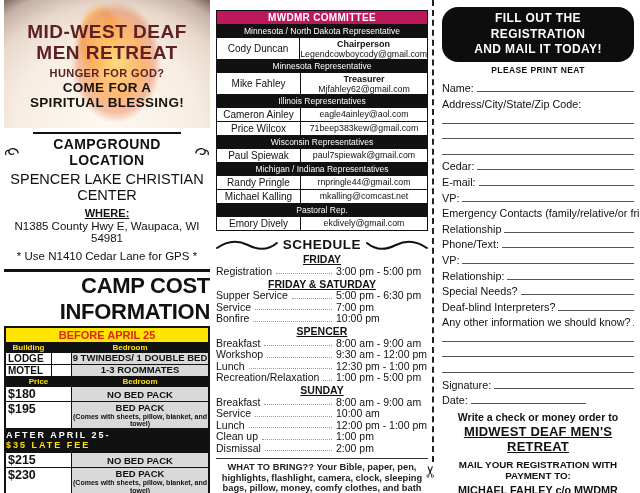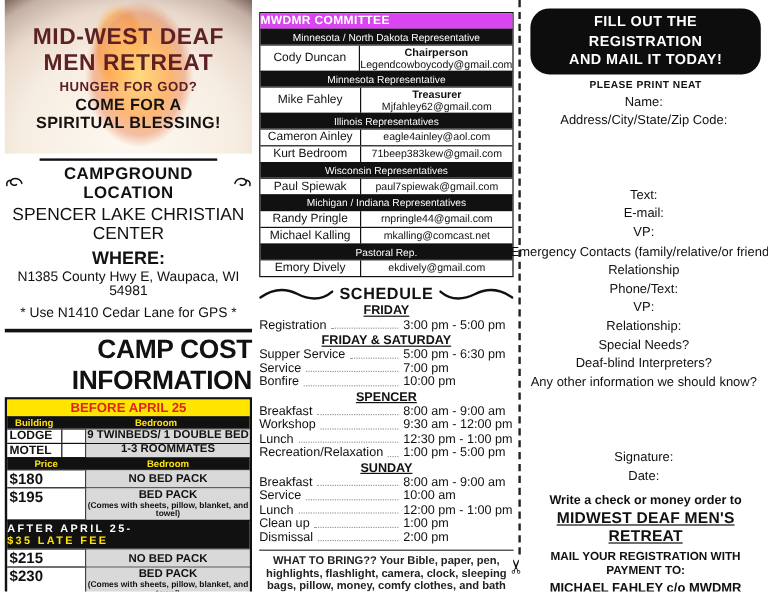--- a/index.html
+++ b/index.html
@@ -17,21 +17,21 @@
   }
   .hero-text { position:absolute; left:0; top:22px; width:100%; text-align:center; }
   .hero-title { font-size:19px; font-weight:bold; letter-spacing:.5px; color:#5d2125; line-height:1.08; }
   .hero-sub { margin-top:4px; font-size:11px; font-weight:bold; color:#5d2125; letter-spacing:.4px; }
   .hero-tag { margin-top:2px; font-size:13.5px; font-weight:bold; color:#161210; line-height:1.1; letter-spacing:.3px; }
 
   .camp-loc { text-align:center; margin-top:4px; }
   .loc-rule { width:148px; height:2px; background:#111; margin:0 auto 2px auto; }
   .loc-head { display:flex; align-items:center; justify-content:center; gap:4px; font-weight:bold; font-size:14px; letter-spacing:.4px; }
   .loc-name { font-size:14.5px; margin-top:3px; letter-spacing:0; }
-  .loc-where { font-size:15px; font-weight:bold; margin-top:4px; }
+  .loc-where { font-size:11px; font-weight:bold; margin-top:4px;text-decoration:underline; }
   .loc-addr { font-size:11.5px; margin-top:1px; }
   .loc-gps { font-size:11.5px; margin-top:6px; }
 
   .thick-rule { height:3px; background:#111; margin-top:7px; }
   .cost-head { text-align:right; font-size:22px; font-weight:bold; letter-spacing:-.3px; margin-top:1px; }
 
   .cost-table { border:2px solid #111; margin-top:1px; font-weight:bold; }
   .ct-row { display:flex; border-top:1px solid #111; }
   .ct-row:first-child { border-top:none; }
   .ct-banner { background:#ffe500; color:#e02518; text-align:center; font-size:11px; padding:1px 0; display:block; }
@@ -49,21 +49,21 @@
   .bp-note { font-size:7px; font-weight:bold; line-height:1.05; }
   .ct-black { background:#111; color:#fff; text-align:left; font-size:9px; letter-spacing:2px; line-height:1.2; padding:1px 0; display:block; }
   .ct-black .late { color:#ffe10a; }
   .ct-room { background:#111; color:#fff; text-align:center; font-size:9.5px; letter-spacing:1.5px; line-height:1.25; padding:1px 0; display:block; }
 
   
   .col-mid { position:absolute; left:216px; top:0; width:212px; }
   .committee { border:1.5px solid #111; margin-top:10px; }
   .c-row { border-top:1px solid #111; display:flex; }
   .c-row:first-child { border-top:none; }
-  .c-title { background:#d946ef; color:#fff; font-weight:bold; text-align:left; font-size:10px; display:block; padding:1px 0; letter-spacing:.3px; }
+  .c-title { background:#be185d; color:#fff; font-weight:bold; text-align:center; font-size:10px; display:block; padding:1px 0; letter-spacing:.3px; }
   .c-header { background:#111; color:#fff; text-align:center; font-size:8.5px; display:block; padding:1px 0; }
   .c-name { width:40%; border-right:1px solid #111; text-align:center; font-size:10px; display:flex; align-items:center; justify-content:center; padding:1px 0; }
   .c-info { flex:1; text-align:center; font-size:9px; padding:0.5px 0; }
   .c-role { font-weight:bold; font-size:9px; }
   .c-email { font-size:8.8px; }
 
   .s-title-row { display:flex; align-items:center; justify-content:center; gap:5px; margin-top:6px; font-weight:bold; font-size:13.5px; letter-spacing:.5px; }
   .s-day { text-align:center; font-size:10.5px; font-weight:bold; margin-top:1px; }
   .s-day span { text-decoration:underline; }
   .s-row { display:flex; align-items:flex-end; font-size:10.5px; height:11.5px; }
@@ -76,21 +76,21 @@
 
   
   .cutline { position:absolute; left:432px; top:0; height:462px; border-left:2px dashed #222; }
   .scissors { position:absolute; left:424px; top:462px; font-size:16px; transform:rotate(-90deg); color:#111; }
 
   
   .col-right { position:absolute; left:442px; top:0; width:192px; }
   .banner { background:#0d0d0d; color:#fff; border-radius:16px; text-align:center; font-weight:bold; font-size:12px; letter-spacing:.4px; line-height:1.3; padding:4px 6px; margin-top:7px; }
   .print-note { text-align:center; font-size:8.5px; font-weight:bold; letter-spacing:.4px; margin-top:3px; }
   .fcol { margin-top:4px; }
-  .frow { display:flex; align-items:center; height:15.6px; font-size:10.8px;flex-direction:column; }
+  .frow { display:flex; align-items:flex-end; height:15.6px; font-size:10.8px; }
   .fl { white-space:nowrap; margin-right:3px; }
   .ln { flex:1; border-bottom:1px solid #555; margin-bottom:2px; }
   .ln.short { flex:0 0 115px; }
   .mailing { text-align:center; margin-top:5px; }
   .check-line { font-size:10.5px; font-weight:bold; }
   .payee { font-size:13px; font-weight:bold; text-decoration:underline; margin-top:1px; letter-spacing:.2px; }
   .mail-to { font-size:9.8px; font-weight:bold; margin-top:5px; }
   .mail-addr { font-size:10.8px; font-weight:bold; line-height:1.22; margin-top:3px; }
 </style>
 </head>
@@ -207,21 +207,21 @@
         </div>
       </div>
       <div class="c-row c-header">Illinois Representatives</div>
       <div class="c-row">
         <div class="c-name">Cameron Ainley</div>
         <div class="c-info">
             <div class="c-email">eagle4ainley@aol.com</div>
           </div>
       </div>
       <div class="c-row">
-        <div class="c-name">Kurt Bedroom</div>
+        <div class="c-name">Price Wilcox</div>
         <div class="c-info">
             <div class="c-email">71beep383kew@gmail.com</div>
           </div>
       </div>
       <div class="c-row c-header">Wisconsin Representatives</div>
       <div class="c-row">
         <div class="c-name">Paul Spiewak</div>
         <div class="c-info">
             <div class="c-email">paul7spiewak@gmail.com</div>
           </div>
@@ -357,21 +357,21 @@
       <div class="frow">
           <span class="ln"></span>
         </div>
       <div class="frow">
           <span class="ln"></span>
         </div>
       <div class="frow">
           <span class="ln"></span>
         </div>
       <div class="frow">
-          <span class="fl">Text:</span>
+          <span class="fl">Cedar:</span>
           <span class="ln"></span>
         </div>
       <div class="frow">
           <span class="fl">E-mail:</span>
           <span class="ln"></span>
         </div>
       <div class="frow">
           <span class="fl">VP:</span>
           <span class="ln"></span>
         </div>

